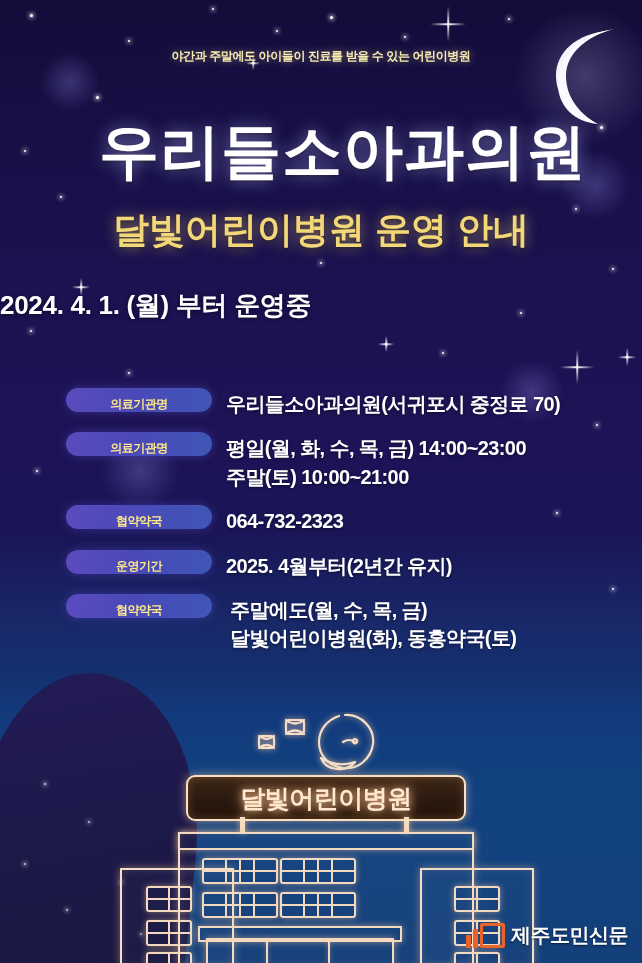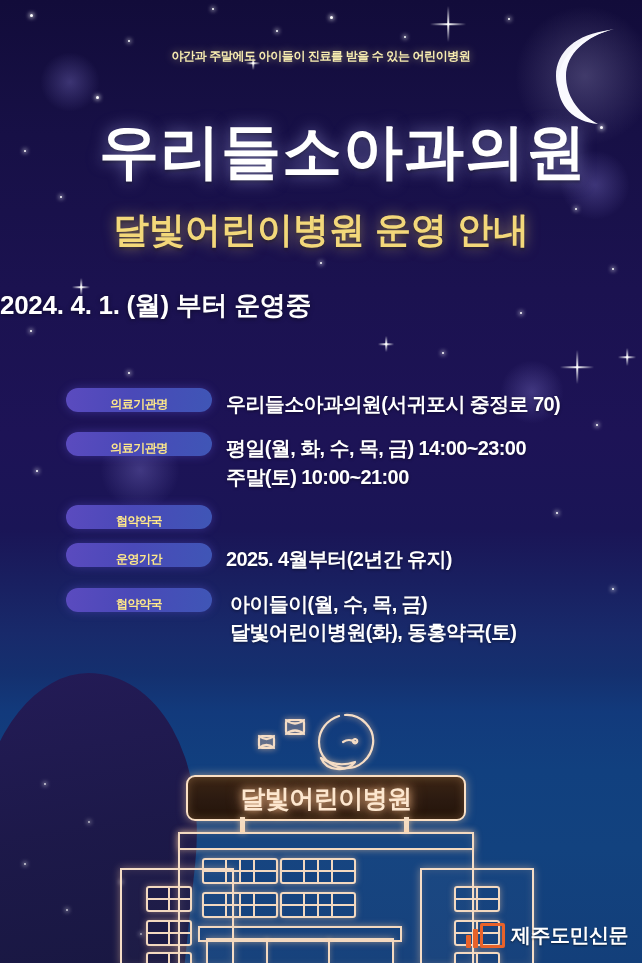--- a/index.html
+++ b/index.html
@@ -338,33 +338,36 @@
     <div class="info-row">
       <div class="pill">의료기관명</div>
       <div class="vals">
         <div>평일(월, 화, 수, 목, 금) 14:00~23:00</div>
         <div>주말(토) 10:00~21:00</div>
       </div>
     </div>
 
     <div class="info-row">
       <div class="pill">협약약국</div>
+      <div class="vals">
+        <div>064-732-2323</div>
+      </div>
     </div>
 
     <div class="info-row">
       <div class="pill">운영기간</div>
       <div class="vals">
         <div>2025. 4월부터(2년간 유지)</div>
       </div>
     </div>
 
     <div class="info-row row-pharmacy">
       <div class="pill">협약약국</div>
       <div class="vals">
-        <div>아이들이(월, 수, 목, 금)</div>
+        <div>주말에도(월, 수, 목, 금)</div>
         <div>달빛어린이병원(화), 동홍약국(토)</div>
       </div>
     </div>
 
   </div>
 
   <div class="hill"></div>
   <div class="hill-stars">
     <div class="star" style="left:44px;  top:70px;  width:2px; height:2px; opacity:.8;"></div>
     <div class="star" style="left:88px;  top:108px; width:2px; height:2px; opacity:.7;"></div>

